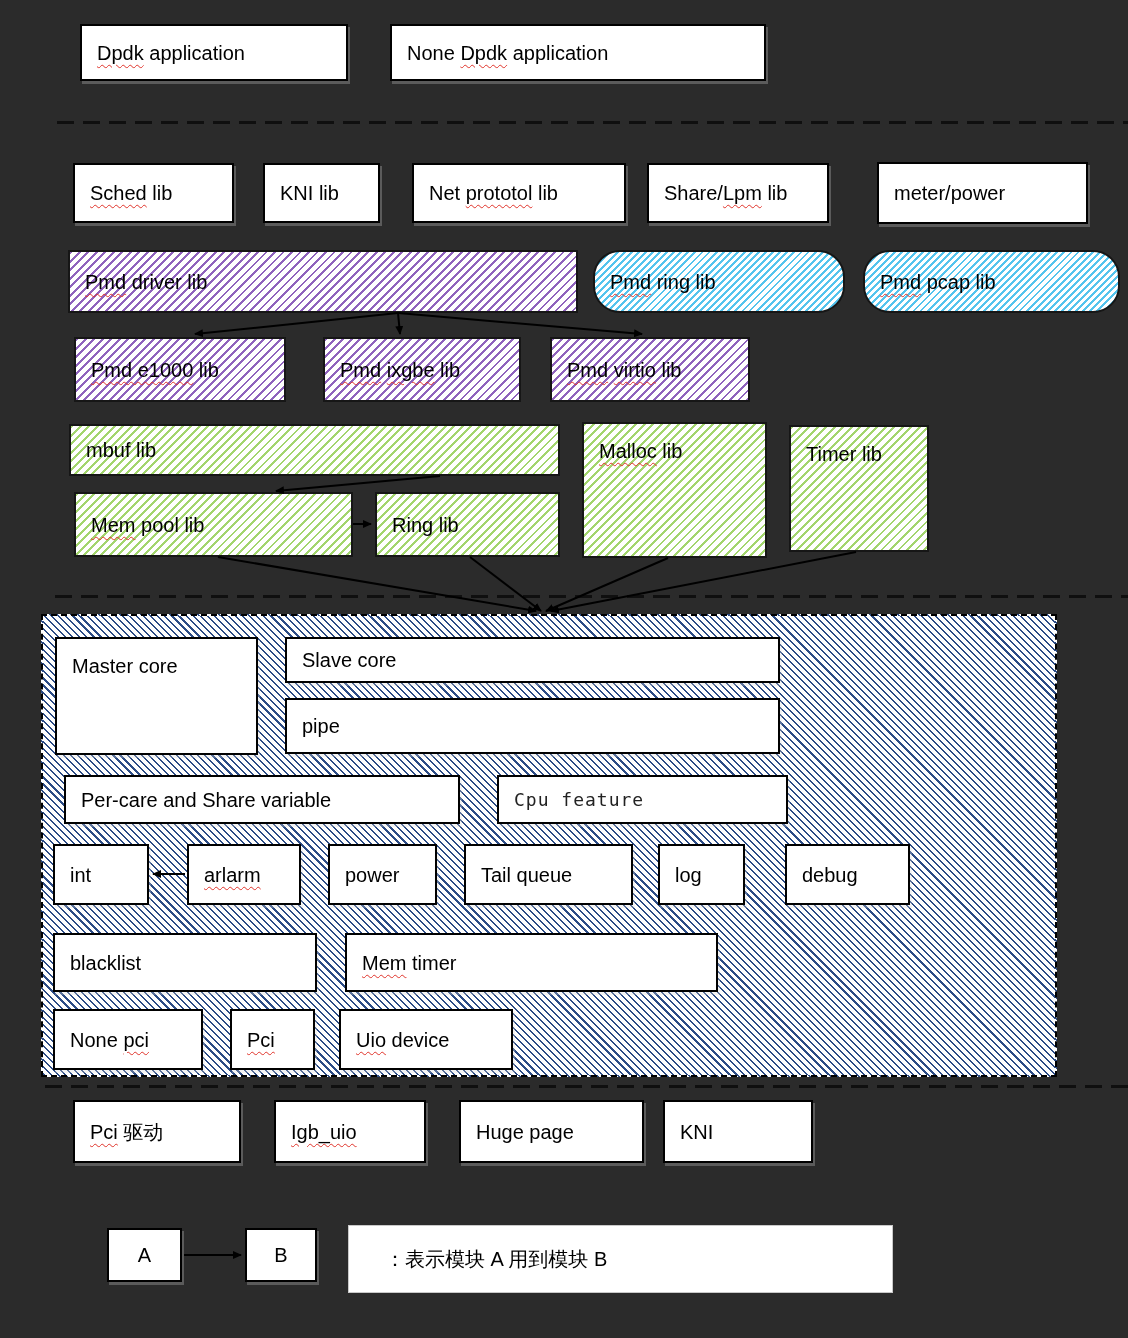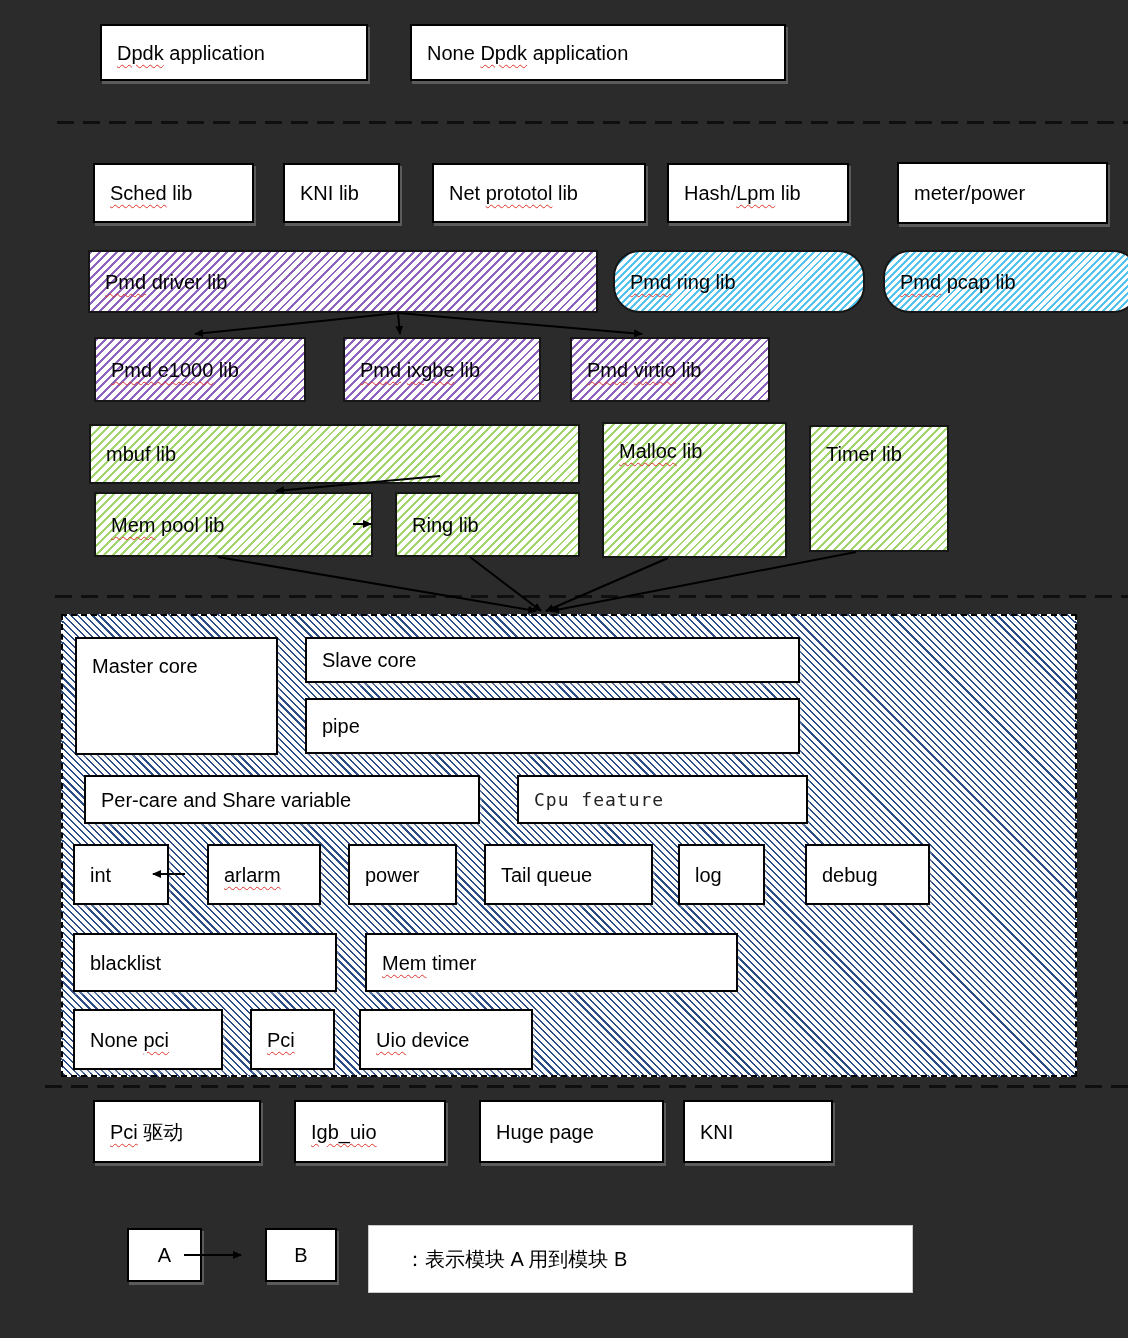--- a/index.html
+++ b/index.html
@@ -2,21 +2,21 @@
 <html><head>
 <meta charset="utf-8">
 <style>
   html,body{margin:0;padding:0;background:#2b2b2b;}
   .canvas{
     position:relative;width:1128px;height:1338px;background:#2b2b2b;
     font-family:"Liberation Sans",sans-serif;color:#000;overflow:hidden;
   }
   .box{
     position:absolute;box-sizing:border-box;border:2px solid #000;
-    display:flex;align-items:center;padding:0 15px;font-size:20px;line-height:1.1;margin-left:20px;
+    display:flex;align-items:center;padding:0 15px;font-size:20px;line-height:1.1;
   }
   .white{background:#ffffff;box-shadow:2px 3px 0 rgba(215,215,215,.28);}
   .purple{background:repeating-linear-gradient(135deg,#8f63bd 0 2px,#ffffff 2px 6px);border-color:#161616;}
   .cyan{background:repeating-linear-gradient(135deg,#54c4ee 0 2px,#ffffff 2px 5px);border-color:#161616;border-radius:27px;}
   .green{background:repeating-linear-gradient(135deg,#a3d56e 0 2px,#ffffff 2px 6px);border-color:#161616;}
   .bluehatch{
     background:repeating-linear-gradient(45deg,#2c4c86 0 1.5px,#ffffff 1.5px 5px);
     border:2px dashed #000;padding:0;
   }
   .toptext{align-items:flex-start;padding-top:16px;text-align:right;}
@@ -55,21 +55,21 @@
   <div class="box white" style="left:73px;top:163px;width:161px;height:60px">
       <span class="lbl"><span class="sp">Sched</span><span> lib</span></span>
     </div>
   <div class="box white" style="left:412px;top:163px;width:214px;height:60px">
       <span class="lbl"><span>Net </span><span class="sp">prototol</span><span> lib</span></span>
     </div>
   <div class="box white" style="left:263px;top:163px;width:117px;height:60px">
       <span class="lbl"><span>KNI lib</span></span>
     </div>
   <div class="box white" style="left:647px;top:163px;width:182px;height:60px">
-      <span class="lbl"><span>Hash/</span><span class="sp">Lpm</span><span> lib</span></span>
+      <span class="lbl"><span>Share/</span><span class="sp">Lpm</span><span> lib</span></span>
     </div>
   <div class="box white" style="left:877px;top:162px;width:211px;height:62px">
       <span class="lbl"><span>meter/power</span></span>
     </div>
 
   <div class="box purple" style="left:68px;top:250px;width:510px;height:63px">
       <span class="lbl"><span class="sp">Pmd</span><span> driver lib</span></span>
     </div>
   <div class="box cyan" style="left:593px;top:250px;width:252px;height:63px">
       <span class="lbl"><span class="sp">Pmd</span><span> ring lib</span></span>
@@ -81,21 +81,21 @@
   <div class="box purple" style="left:74px;top:337px;width:212px;height:65px">
       <span class="lbl"><span class="sp">Pmd e1000</span><span> lib</span></span>
     </div>
   <div class="box purple" style="left:323px;top:337px;width:198px;height:65px">
       <span class="lbl"><span class="sp">Pmd</span><span> </span><span class="sp">ixgbe</span><span> lib</span></span>
     </div>
   <div class="box purple" style="left:550px;top:337px;width:200px;height:65px">
       <span class="lbl"><span class="sp">Pmd</span><span> </span><span class="sp">virtio</span><span> lib</span></span>
     </div>
 
-  <div class="box green" style="left:69px;top:424px;width:491px;height:60px">
+  <div class="box green" style="left:69px;top:424px;width:491px;height:52px">
       <span class="lbl"><span>mbuf lib</span></span>
     </div>
   <div class="box green toptext" style="left:582px;top:422px;width:185px;height:136px">
       <span class="lbl"><span class="sp">Malloc</span><span> lib</span></span>
     </div>
   <div class="box green toptext" style="left:789px;top:425px;width:140px;height:127px">
       <span class="lbl"><span>Timer lib</span></span>
     </div>
   <div class="box green" style="left:74px;top:492px;width:279px;height:65px">
       <span class="lbl"><span class="sp">Mem</span><span> pool lib</span></span>

